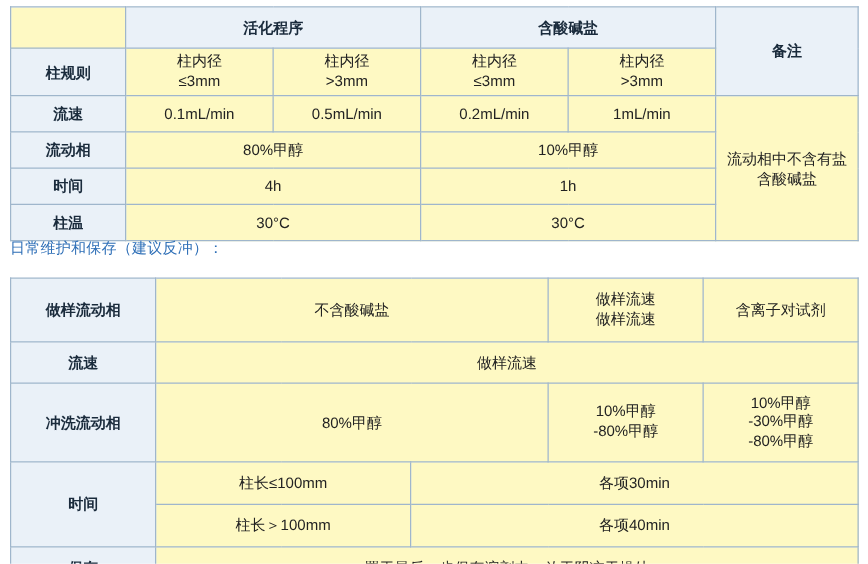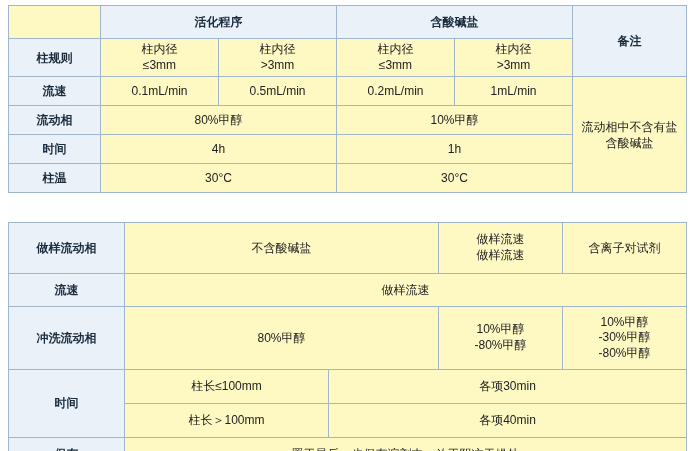--- a/index.html
+++ b/index.html
@@ -148,20 +148,21 @@
       </tr>
 
       <tr>
         <td class="rowhdr">柱温</td>
         <td class="plain" colspan="2">30°C</td>
         <td class="plain" colspan="2">30°C</td>
       </tr>
     </tbody>
   </table>
 
+  <div class="note">日常维护和保存（建议反冲）：</div>
 
   <table id="table2">
     <colgroup>
       <col style="width:116px">
       <col style="width:100px">
       <col style="width:104px">
       <col style="width:110px">
       <col style="width:124px">
       <col style="width:124px">
     </colgroup>

